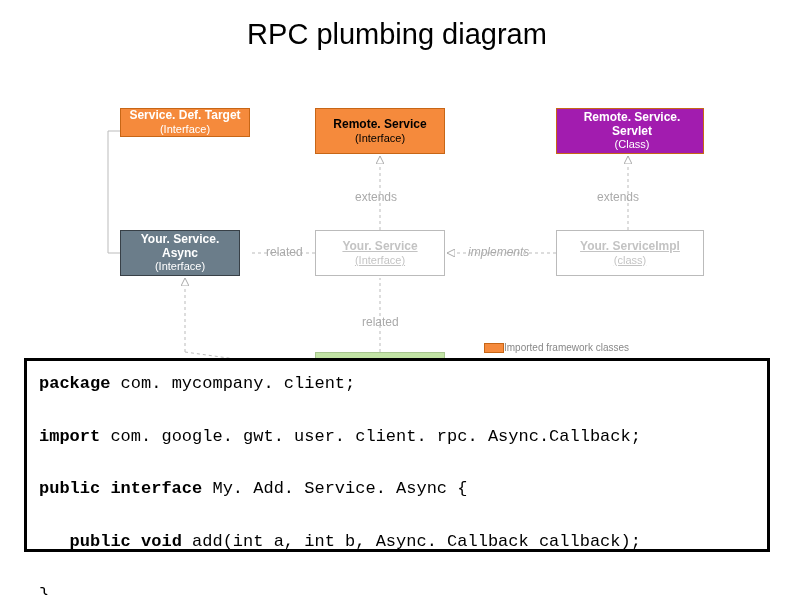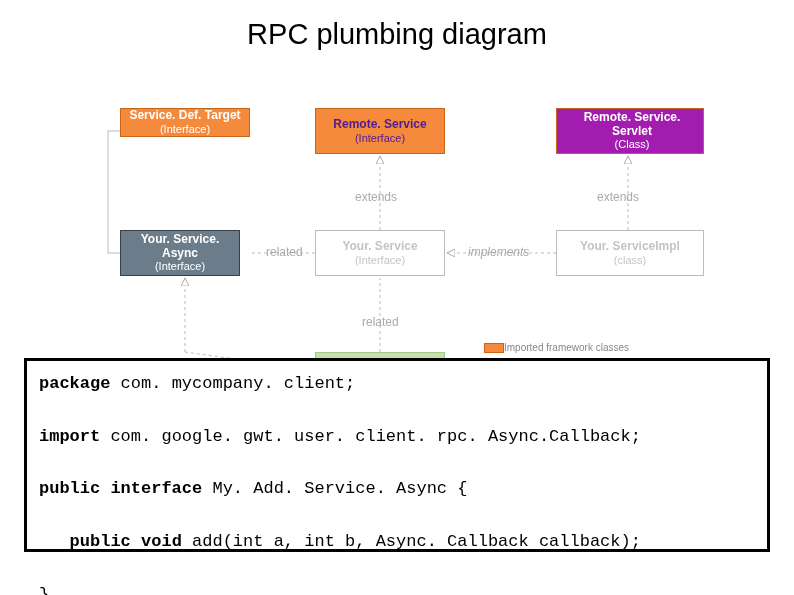--- a/index.html
+++ b/index.html
@@ -28,27 +28,27 @@
     font-size: 12px;
     display: flex;
     flex-direction: column;
     justify-content: center;
     align-items: center;
     padding: 4px;
     line-height: 1.15;
   }
   .box .l1 { font-weight: 600; }
   .box .l2 { font-size: 11px; }
-  .faded .l1, .faded .l2 { opacity: 0.5; }
+  .faded .l1, .faded .l2 { opacity: 0.5; text-decoration: underline; }
 
   
   .b-sdt { left: 120px; top: 108px; width: 130px; height: 29px;
            background: #f58a3c; border-color: #c76616; color: #fff; }
   .b-rs  { left: 315px; top: 108px; width: 130px; height: 46px;
-           background: #f58a3c; border-color: #c76616; color: #4c1d95; }
+           background: #f58a3c; border-color: #c76616; color: #000000; }
   .b-rss { left: 556px; top: 108px; width: 148px; height: 46px;
            background: #a21caf; border-color: #c76616; color: #fff; padding-left: 8px; }
 
   
   .b-ysa { left: 120px; top: 230px; width: 120px; height: 46px;
            background: #6b7d8a; border-color: #384047; color: #fff; }
   .b-ys  { left: 315px; top: 230px; width: 130px; height: 46px;
            background: #fff; border-color: #bbb; color: #888; }
   .b-ysi { left: 556px; top: 230px; width: 148px; height: 46px;
            background: #fff; border-color: #bbb; color: #888; }

